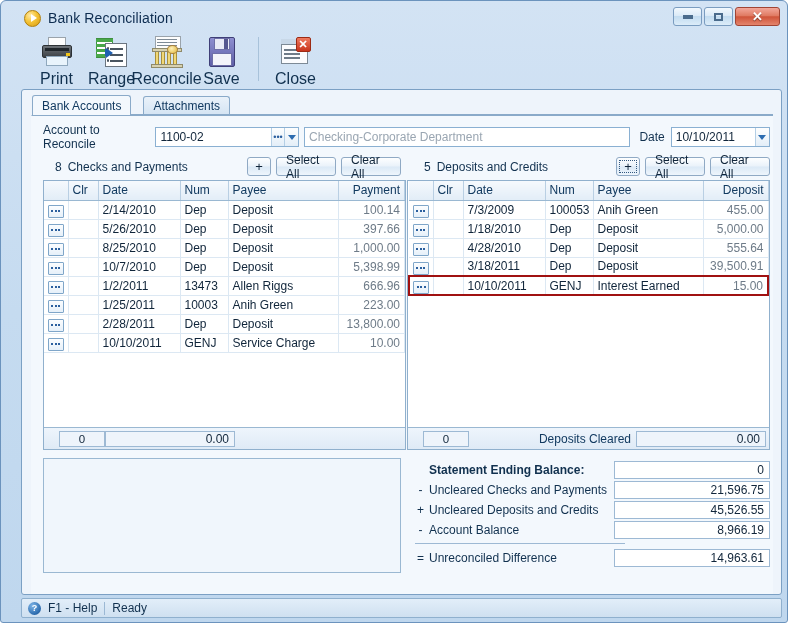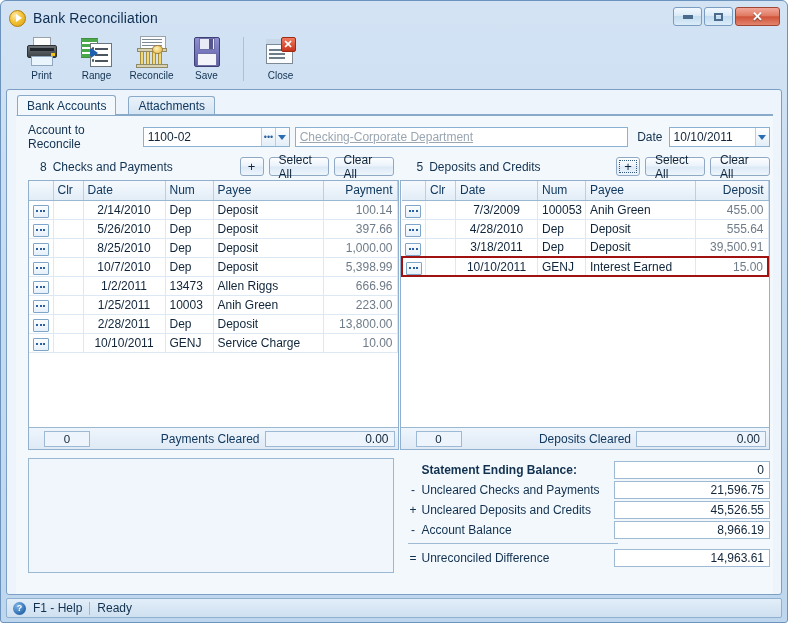--- a/index.html
+++ b/index.html
@@ -13,21 +13,21 @@
   }
 
   
   .window {
     position: absolute;
     left: 0; top: 0;
     width: 788px; height: 623px;
     background: linear-gradient(to bottom, #d3e3f4 0%, #c5dbf0 50%, #bfd7ee 100%);
     border: 1px solid #6b93bd;
     border-radius: 6px 6px 3px 3px;
-    padding: 4px 5px 4px 5px;
+    padding: 4px 5px 4px 20px;
     display: flex;
     flex-direction: column;
   }
 
   
   .titlebar {
     height: 26px;
     flex: 0 0 26px;
     display: flex;
     align-items: center;
@@ -100,21 +100,21 @@
     align-items: center;
     cursor: default;
     padding-top: 2px;
   }
   .tb-icon {
     width: 32px; height: 32px;
     position: relative;
     margin-bottom: 2px;
   }
   .tb-label {
-    font-size: 10px;
+    font-size: 16px;
     color: #11314f;
   }
   .tb-sep {
     width: 1px;
     height: 44px;
     background: #a8c2da;
     margin: 3px 9px 0 9px;
   }
 
   
@@ -334,21 +334,21 @@
     border-right: 1px solid #dce8f3;
     border-bottom: 1px solid #dce8f3;
     font-size: 12px;
     color: #10253a;
     height: 19px;
     padding: 0 4px;
     white-space: nowrap;
     overflow: hidden;
   }
   .grid-table td.amt { text-align: right; color: #6e7b88; }
-  .grid-table td.dt { text-align: center; }
+  .grid-table td.dt { text-align: left; }
   .grid-table td.sel { padding: 0; text-align: center; }
   .grid-table tr.hl td { border-top: 2px solid #a01111; border-bottom: 2px solid #a01111; }
   .grid-table tr.hl td:first-child { border-left: 2px solid #a01111; }
   .grid-table tr.hl td:last-child { border-right: 2px solid #a01111; }
 
   .dots-btn {
     width: 16px; height: 13px;
     border: 1px solid #7fa6c9;
     background: linear-gradient(to bottom,#fbfdff,#e6f0f9);
     display: inline-flex; align-items: center; justify-content: center;
@@ -582,21 +582,21 @@
 
       <div class="row-account">
         <div class="lbl">Account to Reconcile</div>
         <div class="combo" style="width:152px; margin-left:6px;">
           <input type="text" value="1100-02" style="">
           <div class="btn-ellipsis">•••</div>
           <div class="btn-arrow">
               <span class="arrow-dn"></span>
             </div>
         </div>
-        <div class="textbox" style="width:345px; margin-left:5px;text-decoration:underline;">Checking-Corporate Department</div>
+        <div class="textbox" style="width:345px; margin-left:5px;">Checking-Corporate Department</div>
         <div class="lbl" style="margin-left:9px;">Date</div>
         <div class="combo" style="width:105px; margin-left:6px;">
           <input type="text" value="10/10/2011" style="">
           <div class="btn-arrow">
               <span class="arrow-dn"></span>
             </div>
         </div>
       </div>
 
       <div class="row-sections">
@@ -740,21 +740,20 @@
                 <td class="dt">10/10/2011</td>
                 <td>GENJ</td>
                 <td>Service Charge</td>
                 <td class="amt">10.00</td>
               </tr>
             </tbody>
           </table>
           <div class="grid-empty"></div>
           <div class="grid-footer">
             <div class="ftr-count">0</div>
-            <div class="ftr-label">Payments Cleared</div>
             <div class="ftr-val">0.00</div>
           </div>
         </div>
 
         <div class="gridwrap" style="width:371px; height:270px;">
           <table class="grid-table">
             <colgroup>
                 <col style="width:24px">
                 <col style="width:30px">
                 <col style="width:82px">
@@ -777,20 +776,32 @@
                 <td class="sel"><span class="dots-btn">
                       <i></i>
                       <i></i>
                       <i></i>
                     </span></td>
                 <td></td>
                 <td class="dt">7/3/2009</td>
                 <td>100053</td>
                 <td>Anih Green</td>
                 <td class="amt">455.00</td>
+              </tr>
+              <tr>
+                <td class="sel"><span class="dots-btn">
+                      <i></i>
+                      <i></i>
+                      <i></i>
+                    </span></td>
+                <td></td>
+                <td class="dt">1/18/2010</td>
+                <td>Dep</td>
+                <td>Deposit</td>
+                <td class="amt">5,000.00</td>
               </tr>
               <tr>
                 <td class="sel"><span class="dots-btn">
                       <i></i>
                       <i></i>
                       <i></i>
                     </span></td>
                 <td></td>
                 <td class="dt">4/28/2010</td>
                 <td>Dep</td>

